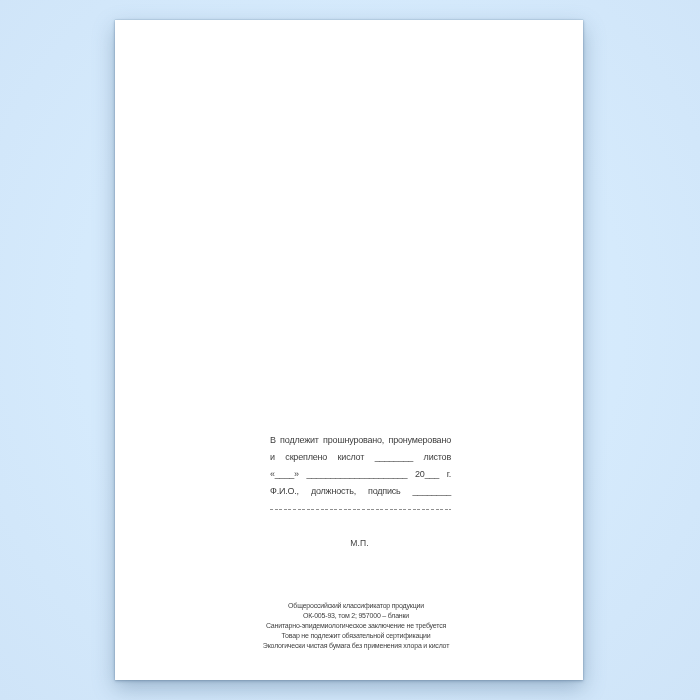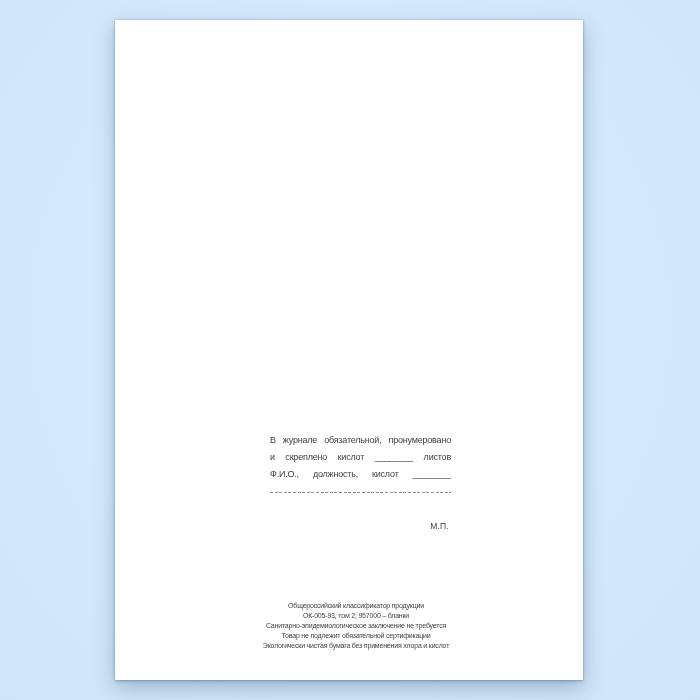--- a/index.html
+++ b/index.html
@@ -47,21 +47,21 @@
     text-align: justify;
     text-align-last: justify;
   }
   .dashed-line {
     margin-top: 9px;
     height: 1.2px;
     background: repeating-linear-gradient(90deg, #8f8f8f 0 3px, transparent 3px 4.6px);
   }
   .stamp {
     margin-top: 28px;
-    text-align: right;
+    text-align: center;
     padding-right: 2px;
     font-size: 8.5px;
     letter-spacing: 0.2px;
     line-height: 11px;
     color: #3d3d3d;
   }
   
   .footer {
     position: absolute;
     left: 0;
@@ -78,23 +78,24 @@
     white-space: nowrap;
   }
 </style>
 </head>
 <body>
 
 <div class="scene">
   <div class="page">
 
     <div class="binding">
-      <div class="b-line">В журнале обязательной, пронумеровано</div>
+      <div class="b-line">В подлежит прошнуровано, пронумеровано</div>
       <div class="b-line">и скреплено кислот ________ листов</div>
-      <div class="b-line">Ф.И.О., должность, кислот ________</div>
+      <div class="b-line">«____» _____________________ 20___ г.</div>
+      <div class="b-line">Ф.И.О., должность, подпись ________</div>
       <div class="dashed-line"></div>
       <div class="stamp">М.П.</div>
     </div>
 
     <div class="footer">
       <div class="f-line">Общероссийский классификатор продукции</div>
       <div class="f-line">ОК-005-93, том 2; 957000 – бланки</div>
       <div class="f-line">Санитарно-эпидемиологическое заключение не требуется</div>
       <div class="f-line">Товар не подлежит обязательной сертификации</div>
       <div class="f-line">Экологически чистая бумага без применения хлора и кислот</div>

